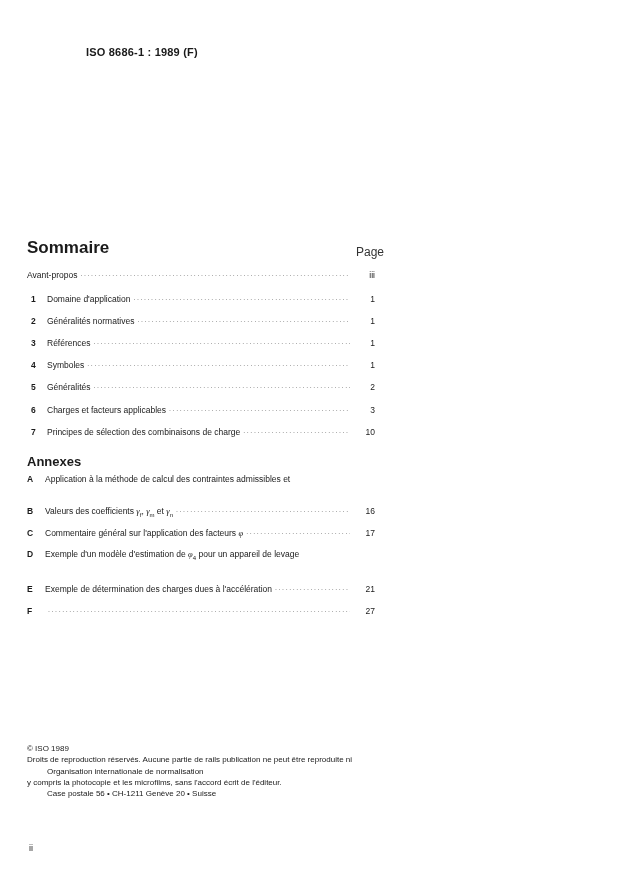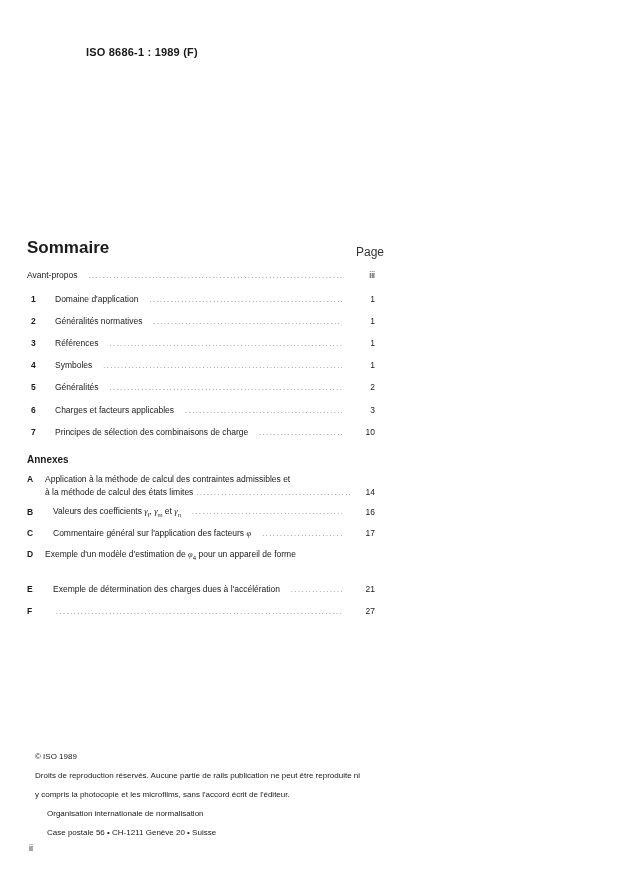--- a/index.html
+++ b/index.html
@@ -1,33 +1,33 @@
 <!DOCTYPE html>
 <html><head>
 <meta charset="utf-8">
 <style>
   html, body { margin: 0; padding: 0; background: #ffffff; }
   body { width: 619px; height: 876px; position: relative; overflow: hidden; font-family: "Liberation Sans", sans-serif; color: #1a1a1a; }
   .abs { position: absolute; }
   .docid { left: 38px; top: 46px; font-size: 11px; font-weight: bold; letter-spacing: 0.2px; margin-left: 48px; }
   .title { left: 27px; top: 238px; font-size: 17px; font-weight: bold; }
   .pagehdr { left: 356px; top: 245px; font-size: 12px; color: #333; }
-  .row { position: absolute; left: 27px; width: 348px; font-size: 8.5px; display: flex; align-items: center; gap: 8px; }
+  .row { position: absolute; left: 27px; width: 348px; font-size: 8.5px; display: flex; align-items: flex-start; }
   .num { width: 16px; font-weight: bold; flex: none; }
   .txt { white-space: nowrap; flex: none; }
   .dots { flex: 1; overflow: hidden; white-space: nowrap; color: #666; margin: 0 3px; letter-spacing: 1.6px; font-size: 7px; }
   .dots::before { content: "................................................................................................................................................................"; }
   .pg { width: 22px; text-align: right; flex: none; }
   .indent { margin-left: 18px; }
-  .sec { left: 27px; top: 454px; font-size: 10px; font-weight: bold; }
+  .sec { left: 27px; top: 454px; font-size: 13px; font-weight: bold; }
   .multi { position: absolute; left: 27px; width: 348px; font-size: 8.5px; }
   .multi .l1 { display: flex; }
   .multi .l2 { display: flex; align-items: baseline; margin-top: 3px; }
   .foot { left: 27px; font-size: 8px; line-height: 11px; }
-  .foot p { margin: 8px; }
+  .foot p { margin: 0; }
   .small { font-size: 7.5px; }
   sub { font-size: 6px; }
   i { font-family: "Liberation Serif", serif; }
 </style>
 </head>
 <body>
 
 <div class="abs docid">ISO 8686-1 : 1989 (F)</div>
 
 <div class="abs title">Sommaire</div>
@@ -82,62 +82,57 @@
   <span class="pg">10</span>
 </div>
 
 <div class="abs sec">Annexes</div>
 
 <div class="multi" style="top:474px">
   <div class="l1">
     <span class="num" style="width:18px">A</span>
     <span class="txt">Application à la méthode de calcul des contraintes admissibles et</span>
   </div>
-  <div class="l2">
-    <span class="indent txt">à la méthode de calcul des états limites</span>
-    <span class="dots"></span>
-    <span class="pg">14</span>
-  </div>
 </div>
 
 <div class="row" style="top:506px">
   <span class="num" style="width:18px">B</span>
   <span class="txt"><span>Valeurs des coefficients </span><i>γ</i><sub>f</sub><span>, </span><i>γ</i><sub>m</sub><span> et </span><i>γ</i><sub>n</sub></span>
   <span class="dots"></span>
   <span class="pg">16</span>
 </div>
 
 <div class="row" style="top:528px">
   <span class="num" style="width:18px">C</span>
   <span class="txt"><span>Commentaire général sur l'application des facteurs </span><i>φ</i></span>
   <span class="dots"></span>
   <span class="pg">17</span>
 </div>
 
 <div class="multi" style="top:549px">
   <div class="l1">
     <span class="num" style="width:18px">D</span>
-    <span class="txt"><span>Exemple d'un modèle d'estimation de </span><i>φ</i><sub>4</sub><span> pour un appareil de forme</span></span>
+    <span class="txt"><span>Exemple d'un modèle d'estimation de </span><i>φ</i><sub>4</sub><span> pour un appareil de levage</span></span>
   </div>
 </div>
 
 <div class="row" style="top:584px">
   <span class="num" style="width:18px">E</span>
   <span class="txt">Exemple de détermination des charges dues à l'accélération</span>
   <span class="dots"></span>
   <span class="pg">21</span>
 </div>
 
 <div class="row" style="top:606px">
   <span class="num" style="width:18px">F</span>
   <span class="dots"></span>
   <span class="pg">27</span>
 </div>
 
 <div class="abs foot" style="top:743px;width:350px">
   <p>©  ISO  1989</p>
   <p style="white-space:nowrap">Droits de reproduction réservés. Aucune partie de rails publication ne peut être reproduite ni</p>
+  <p style="margin-left:20px;margin-top:1px">Organisation internationale de normalisation</p>
   <p style="white-space:nowrap">y compris la photocopie et les microfilms, sans l'accord écrit de l'éditeur.</p>
-  <p style="margin-left:20px;margin-top:1px">Organisation internationale de normalisation</p>
   <p style="margin-left:20px">Case postale 56 • CH-1211 Genève 20 • Suisse</p>
 </div>
 
 <div class="abs" style="left:29px;top:843px;font-size:9px">ii</div>
 
 </body></html>

